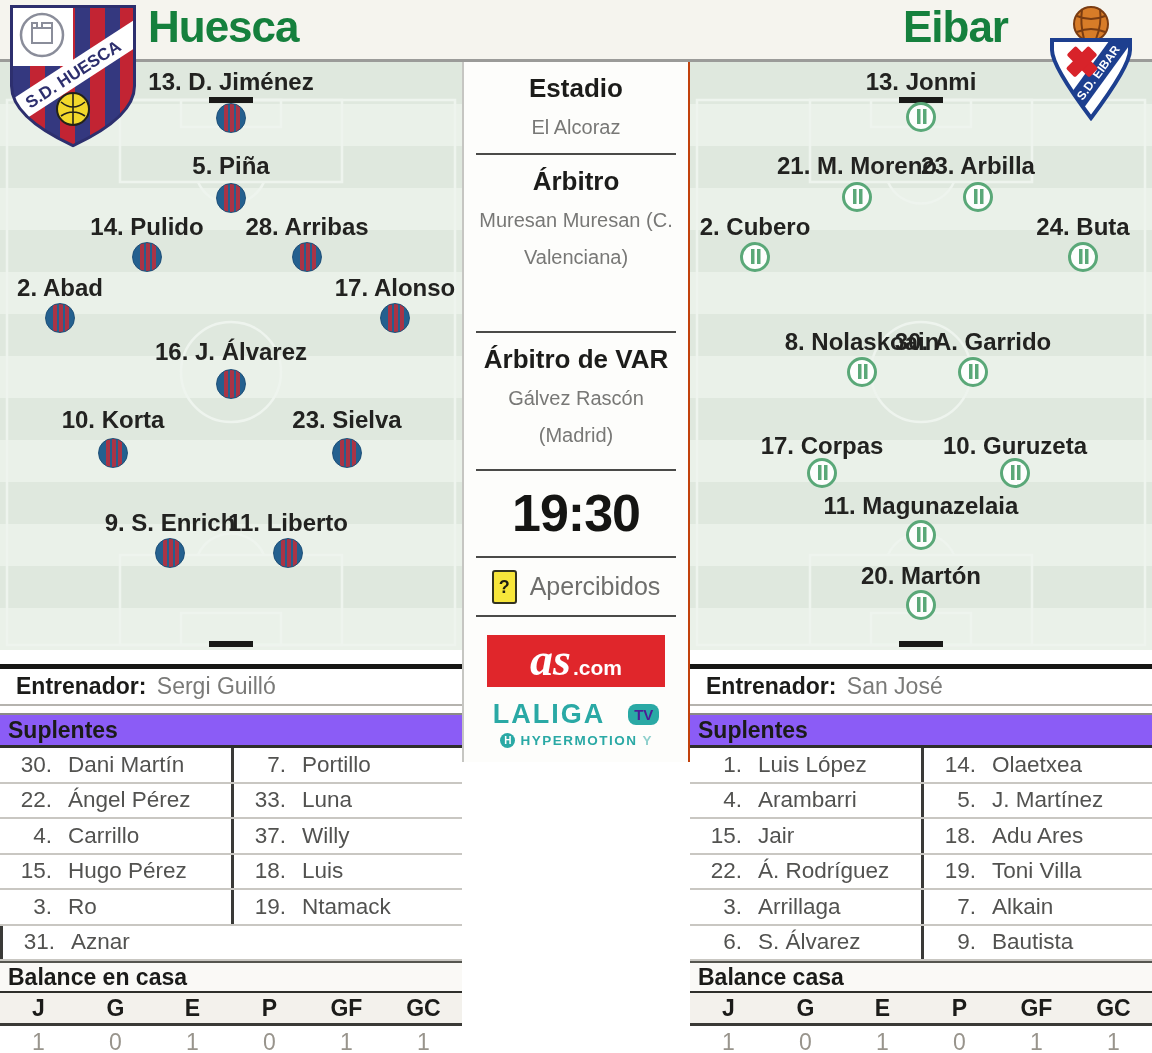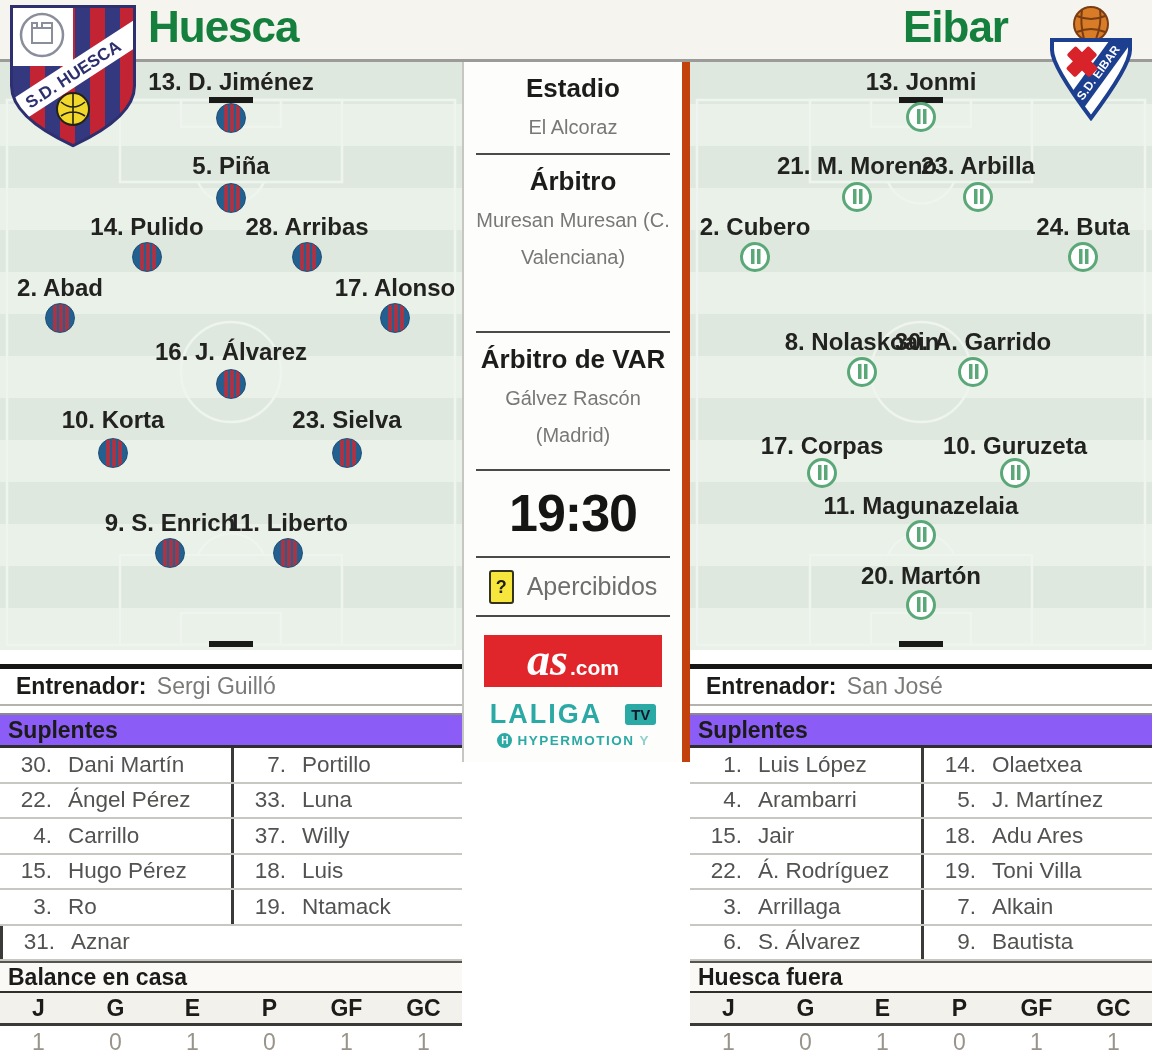--- a/index.html
+++ b/index.html
@@ -24,21 +24,21 @@
   .pname{position:absolute;transform:translateX(-50%);white-space:nowrap;
          font-size:24px;font-weight:bold;color:#222220;z-index:3;}
   .pdot{position:absolute;transform:translateX(-50%);width:30px;height:30px;border-radius:50%;z-index:3;box-sizing:border-box;}
   .pdot.home{border:1px solid #1d4f78;
     background:linear-gradient(90deg,#24608f 0 7px,#a93446 7px 11px,#24608f 11px 13px,#a93446 13px 17px,#24608f 17px 19px,#a93446 19px 23px,#24608f 23px 30px);}
   .pdot.away{border:3px solid #5aa878;background-color:#fdfefd;
     background-image:linear-gradient(#5aa878,#5aa878),linear-gradient(#5aa878,#5aa878);
     background-size:3.5px 15px,3.5px 15px;background-position:7.5px 4px,14px 4px;background-repeat:no-repeat;}
   
   .center{position:absolute;left:462px;top:62px;width:228px;height:700px;background:#fdfdfb;
-          border-left:2px solid #c6c6c2;border-right:8px solid #c2410c;box-sizing:border-box;z-index:2;}
+          border-left:2px solid #c6c6c2;border-right:2px solid #c2410c;box-sizing:border-box;z-index:2;}
   .c-sec{text-align:center;overflow:hidden;}
   .c-h{font-size:26px;font-weight:bold;color:#1c1c1a;margin-top:11px;}
   .c-v{font-size:20px;color:#78787
 
 6;color:#787876;line-height:37px;margin-top:5px;padding:0 12px;}
   .c-div{height:2px;background:#4a4a48;margin:0 12px;}
   .sec-estadio{height:91px;}
   .sec-arbitro{height:176px;}
   .sec-var{height:136px;}
   .c-time{height:85px;line-height:85px;text-align:center;font-size:52px;font-weight:bold;
@@ -47,21 +47,21 @@
   .ycard{display:inline-block;width:21px;height:30px;background:#f7e63b;border:2px solid #33331f;
          border-radius:3px;font-size:18px;font-weight:bold;color:#1c1c10;text-align:center;line-height:30px;}
   .aperc-t{font-size:25px;color:#6e6e6c;}
   .as-box{width:178px;height:52px;background:#e0262b;margin:18px auto 12px auto;display:flex;
           align-items:baseline;justify-content:center;}
   .as-a{font-family:"Liberation Serif",serif;font-style:italic;font-weight:bold;
         font-size:46px;color:#fff;line-height:50px;}
   .as-b{font-size:21px;font-weight:bold;color:#fff;margin-left:2px;}
   .ll-row{display:flex;align-items:center;justify-content:center;gap:23px;margin-top:4px;}
   .ll-brand{font-size:27px;font-weight:bold;letter-spacing:2px;color:#2aa9a5;}
-  .ll-tv{background:#2aa9a5;color:#0f172a;font-size:15px;font-weight:bold;padding:2px 6px;border-radius:3px;}
+  .ll-tv{background:#2aa9a5;color:#4c1d95;font-size:15px;font-weight:bold;padding:2px 6px;border-radius:8px;}
   .ll-sub{display:flex;align-items:center;justify-content:center;gap:5px;margin-top:3px;}
   .ll-h{display:inline-block;width:15px;height:15px;border-radius:50%;background:#2aa9a5;color:#fff;
         font-size:10px;font-weight:bold;text-align:center;line-height:15px;}
   .ll-s{font-size:13.5px;font-weight:bold;letter-spacing:1.5px;color:#2aa9a5;}
   .ll-y{font-size:13.5px;font-weight:bold;color:#8fd0cd;}
   
   .side-block{position:absolute;top:664px;width:462px;box-sizing:border-box;z-index:4;}
   .sb-home{left:0;}
   .sb-away{left:690px;}
   .coach{height:35px;line-height:35px;border-top:5px solid #161614;border-bottom:2px solid #b5b3ae;
@@ -410,21 +410,21 @@
           <div class="sub-cell">
             <span class="sub-num">6.</span>
             <span class="sub-name">S. Álvarez</span>
           </div>
           <div class="sub-cell second">
             <span class="sub-num">9.</span>
             <span class="sub-name">Bautista</span>
           </div>
         </div>
       </div>
-    <div class="bal-h">Huesca fuera</div>
+    <div class="bal-h">Balance casa</div>
     <div class="bal-row bal-head-row">
         <div class="bal-cell">J</div>
         <div class="bal-cell">G</div>
         <div class="bal-cell">E</div>
         <div class="bal-cell">P</div>
         <div class="bal-cell">GF</div>
         <div class="bal-cell">GC</div>
       </div>
     <div class="bal-row bal-val-row">
         <div class="bal-cell">1</div>

